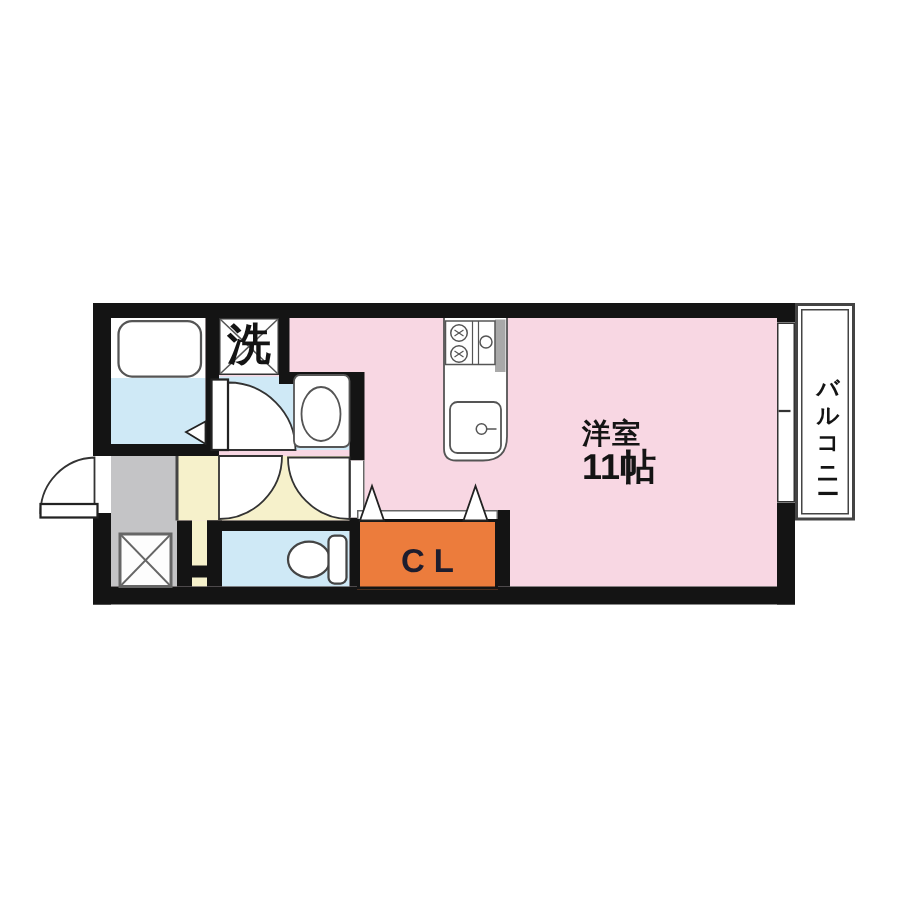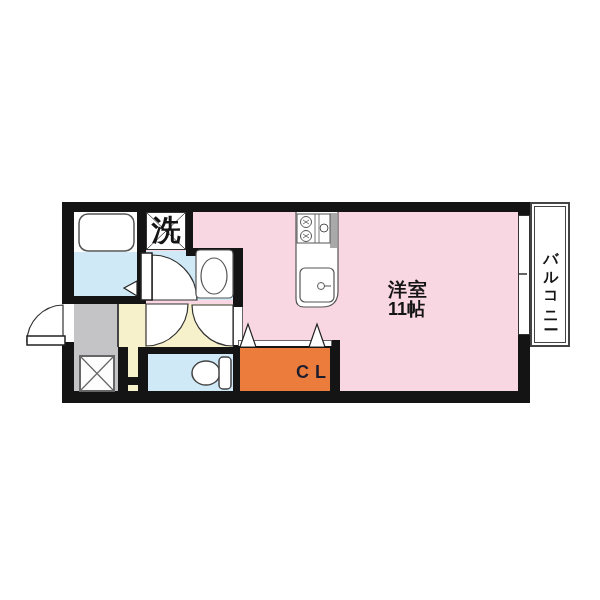--- a/index.html
+++ b/index.html
@@ -46,22 +46,22 @@
   .window-right{left:518px;top:215px;width:12px;height:120px;background:#fff;border:1px solid #333;z-index:2;}
   
   .bal-outer{left:530px;top:202px;width:40px;height:145px;background:#ffffff;border:2px solid #444;z-index:1;}
   .bal-inner{left:534px;top:206px;width:32px;height:137px;border:1px solid #444;z-index:2;}
   
   .fixtures{position:absolute;left:0;top:0;width:600px;height:600px;z-index:3;}
   
   .label{z-index:4;line-height:1;white-space:nowrap;}
   .lb-laundry{left:146px;top:216px;width:40px;text-align:center;font-size:29px;font-weight:600;}
   .lb-main-name{left:388px;top:280px;font-size:19px;font-weight:700;letter-spacing:1px;font-family:Liberation Serif, serif;}
-  .lb-main-size{left:388px;top:300px;font-size:18px;font-weight:700;}
-  .lb-cl{left:238px;top:363px;width:94px;text-align:right;font-size:18px;font-weight:700;letter-spacing:6px;color:#1d1d2e;text-indent:6px;}
+  .lb-main-size{left:388px;top:300px;font-size:24px;font-weight:700;}
+  .lb-cl{left:238px;top:363px;width:94px;text-align:center;font-size:22px;font-weight:700;letter-spacing:6px;color:#1d1d2e;text-indent:6px;}
   .lb-balcony{left:538px;top:224px;width:26px;height:118px;writing-mode:vertical-rl;text-orientation:upright;font-size:15px;font-weight:600;letter-spacing:3px;line-height:26px;text-align:center;}
 </style>
 </head>
 <body>
 
 <div class="stage">
 
   <div class="abs room r-main"></div>
   <div class="abs room r-bathtop"></div>
   <div class="abs room r-bathflr"></div>

